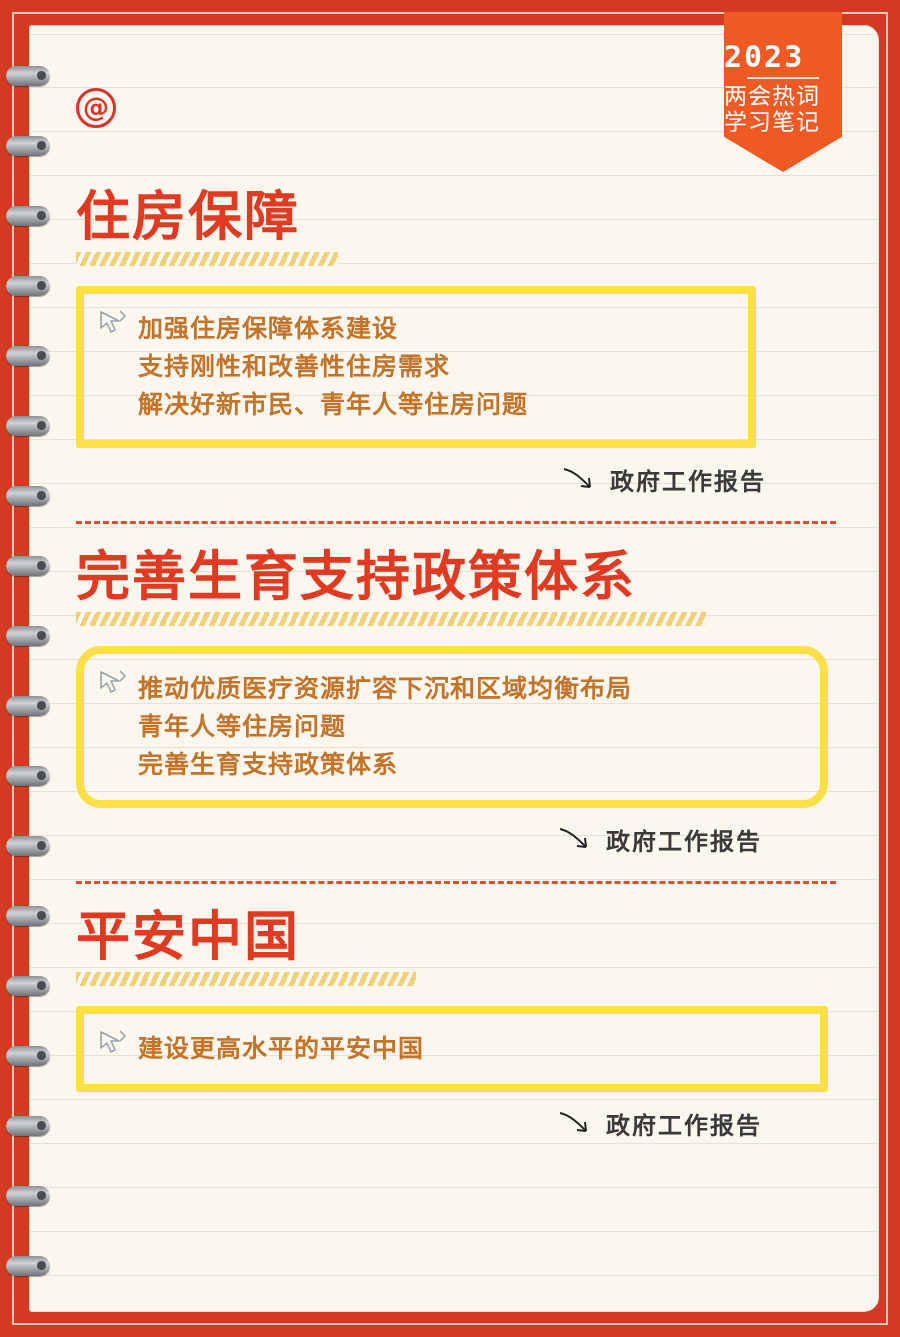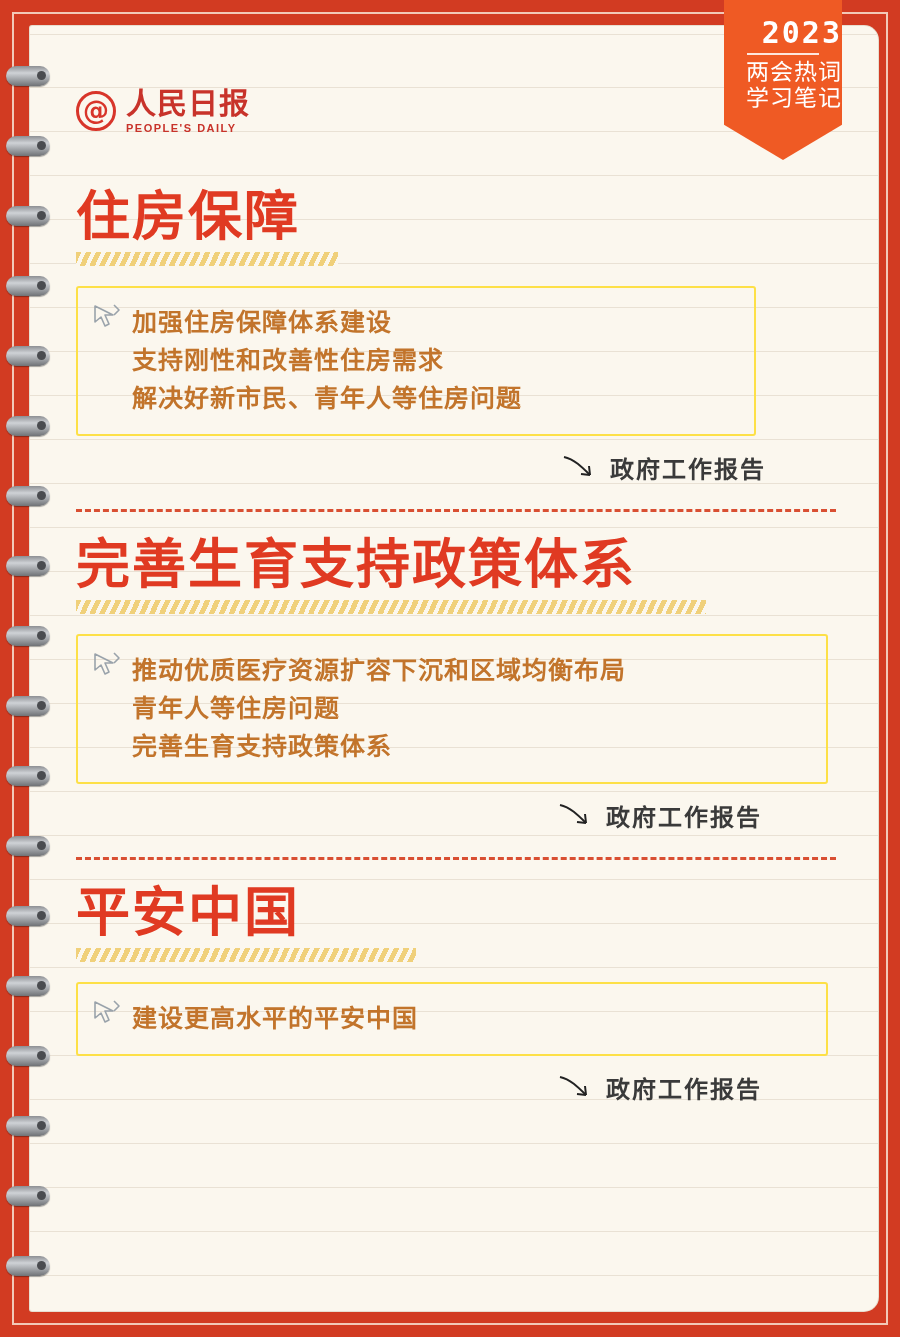--- a/index.html
+++ b/index.html
@@ -90,28 +90,28 @@
     width: 9px;
     height: 9px;
     border-radius: 50%;
     background: #4a4c50;
   }
 
   
   .ribbon {
     position: absolute;
     right: 58px;
-    top: 0;
+    top: 12px;
     width: 118px;
     height: 160px;
     background: #ef5a24;
     color: #ffffff;
-    text-align: right;
+    text-align: left;
     clip-path: polygon(0 0, 100% 0, 100% 78%, 50% 100%, 0 78%);
-    padding-top: 16px;
+    padding-top: 28px;
     box-sizing: border-box;
   }
   .ribbon .year {
     font-size: 30px;
     font-weight: bold;
     letter-spacing: 2px;
     line-height: 34px;
     font-family: "DejaVu Sans Mono", monospace;
   }
   .ribbon .l1, .ribbon .l2 {
@@ -195,27 +195,27 @@
       #f0d07a 0px, #f0d07a 5px,
       #fbf7ee 5px, #fbf7ee 9px
     );
   }
   .h-short  { width: 262px; }
   .h-long   { width: 630px; }
   .h-mid    { width: 340px; }
 
   .quote-box {
     margin-top: 20px;
-    border: 2px solid #fde047;
+    border: 8px solid #fde047;
     border-radius: 3px;
     padding: 16px 14px 16px 54px;
     position: relative;
     box-sizing: border-box;
   }
-  .quote-box.wide { width: 752px; margin-left: 0; }
+  .quote-box.wide { width: 752px; margin-left: 0; border-radius: 25px; }
   .cursor-icon {
     position: absolute;
     left: 14px;
     top: 14px;
     width: 30px;
     height: 28px;
   }
   .quote-line {
     font-size: 25px;
     line-height: 38px;
@@ -284,24 +284,20 @@
 
   <div class="ribbon">
     <div class="year">2023</div>
     <div class="rule"></div>
     <div class="l1">两会热词</div>
     <div class="l2">学习笔记</div>
   </div>
 
   <div class="masthead">
     <div class="at-logo"></div>
-    <div class="mast-text">
-      <div class="cn">人民日报</div>
-      <div class="en">PEOPLE'S DAILY</div>
-    </div>
   </div>
 
   <div class="content">
 
     <div class="section">
       <div class="sec-title">住房保障</div>
       <div class="highlight h-short"></div>
       <div class="quote-box" style="width:680px">
         <svg class="cursor-icon" viewBox="0 0 30 28">
           <path d="M3 4 L3 20 L9 15 L13 24 L17 22 L13 13 L21 13 Z" fill="none" stroke="#9aa3ab" stroke-width="1.6" stroke-linejoin="round"></path>

